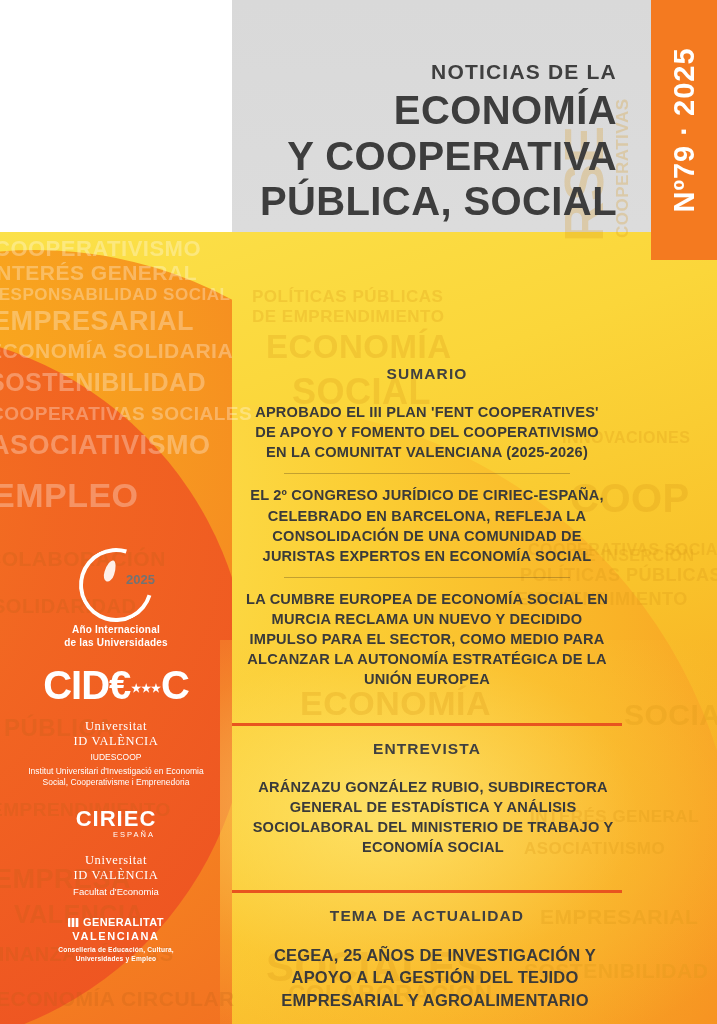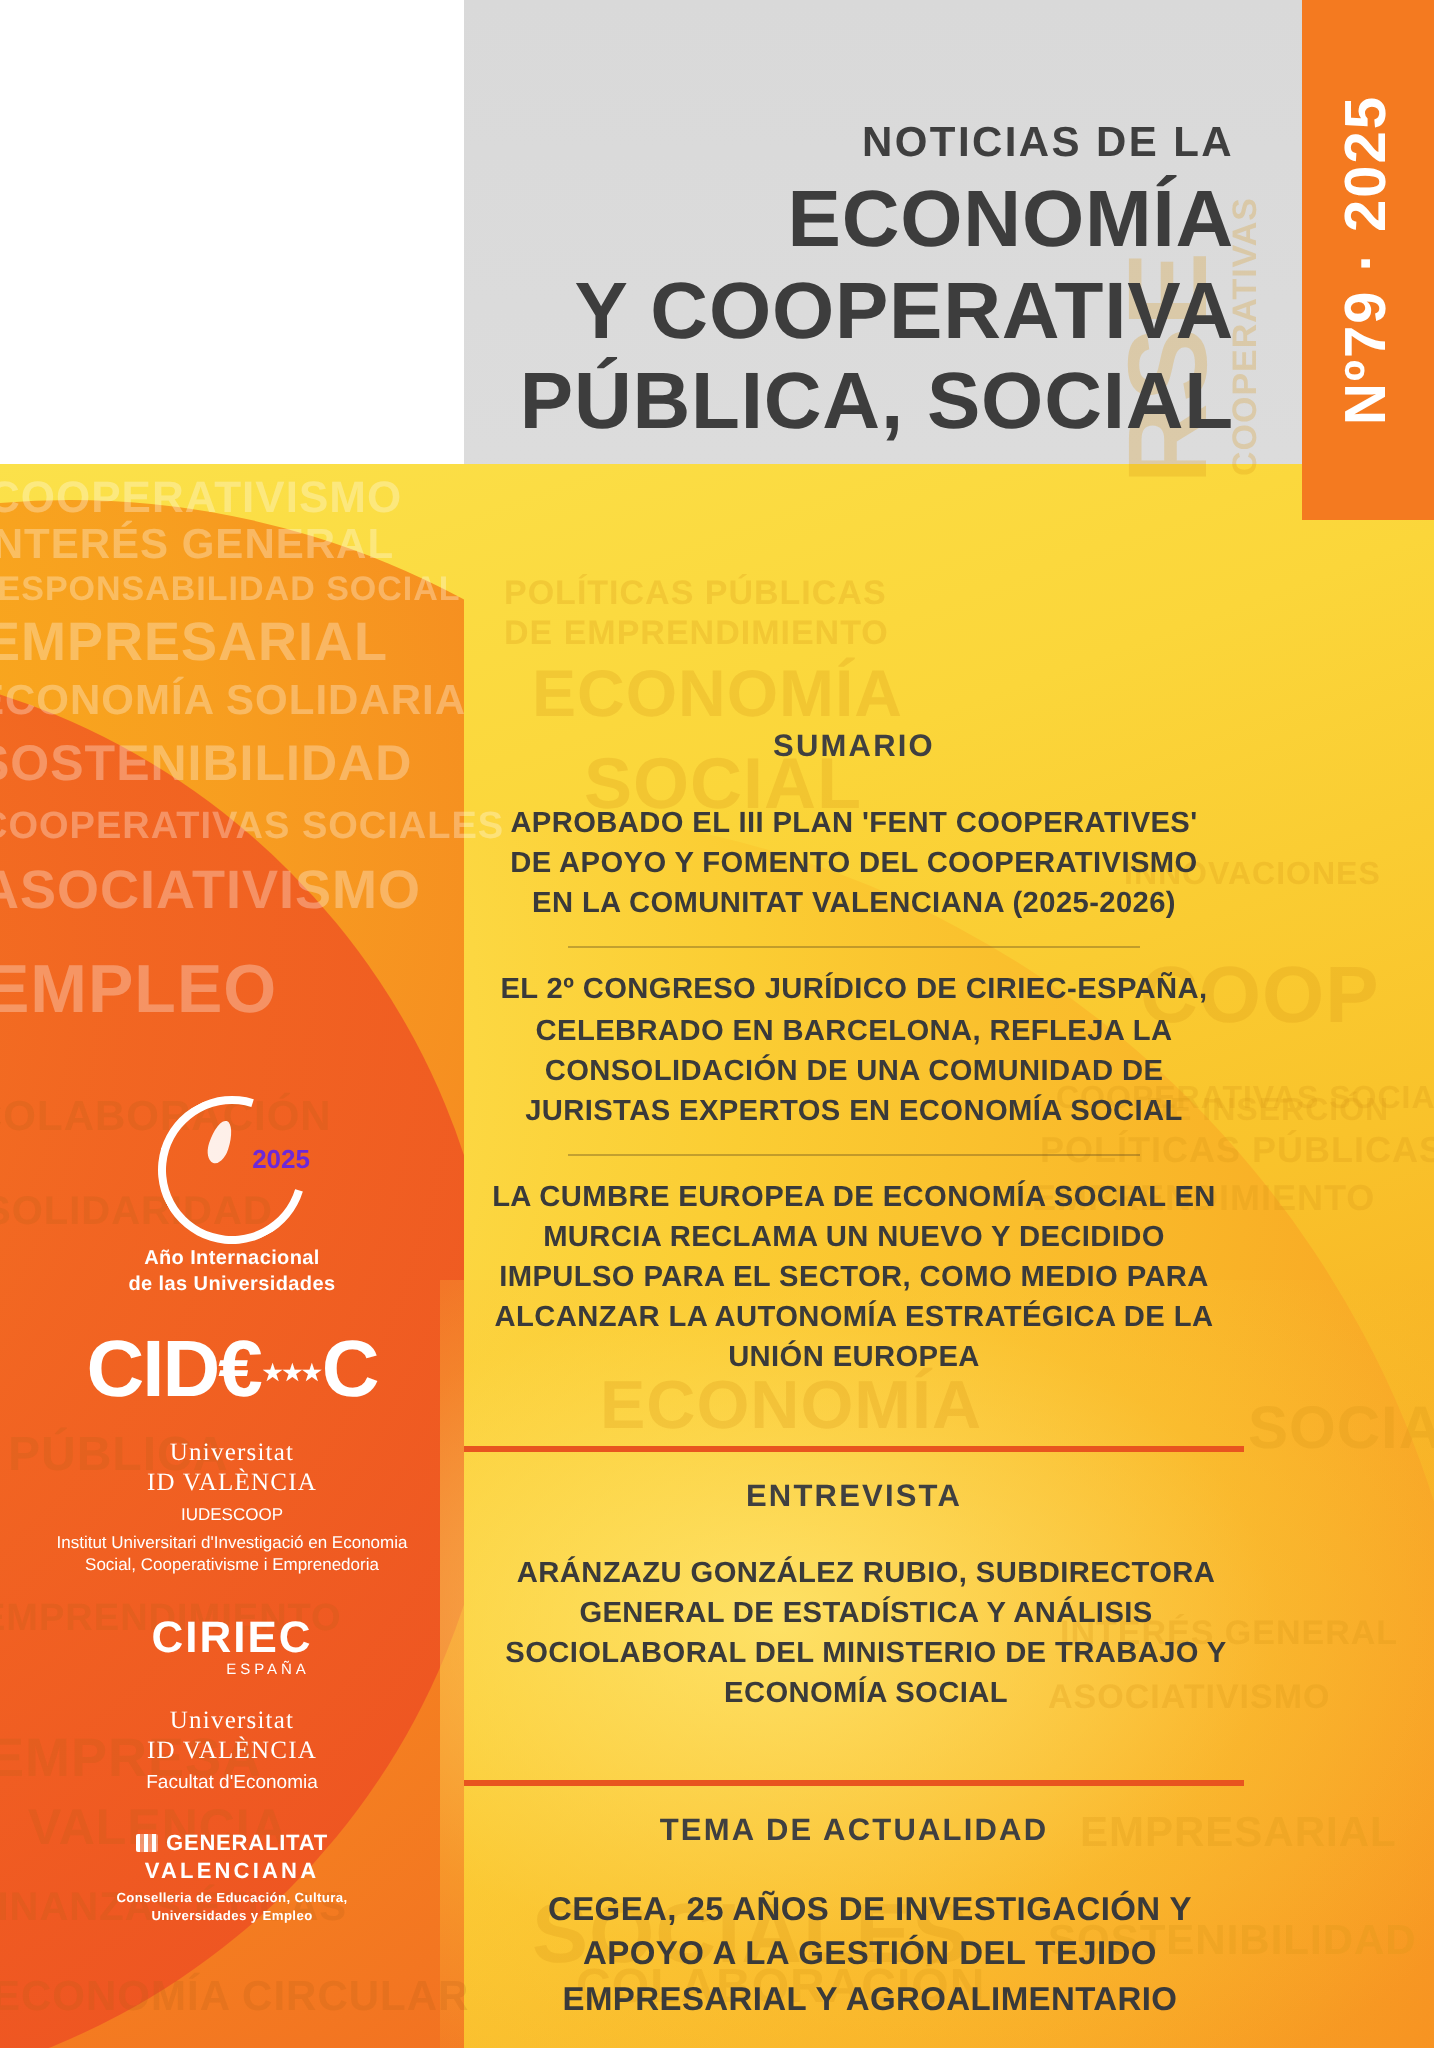--- a/index.html
+++ b/index.html
@@ -197,21 +197,21 @@
     border: 4px solid #ffffff;
     border-radius: 50%;
     border-right-color: transparent;
     transform: rotate(-28deg);
   }
   .coop-c .yr {
     position: absolute;
     right: -2px; top: 24px;
     font-size: 13px;
     font-weight: bold;
-    color: #6d28d9;
+    color: #737373;
   }
   .coop-c .leaf {
     position: absolute;
     left: 26px; top: 12px;
     width: 10px; height: 22px;
     border-radius: 50% 50% 50% 50% / 60% 60% 40% 40%;
     background: rgba(255,255,255,0.9);
     transform: rotate(18deg);
   }
   .coop-caption {

